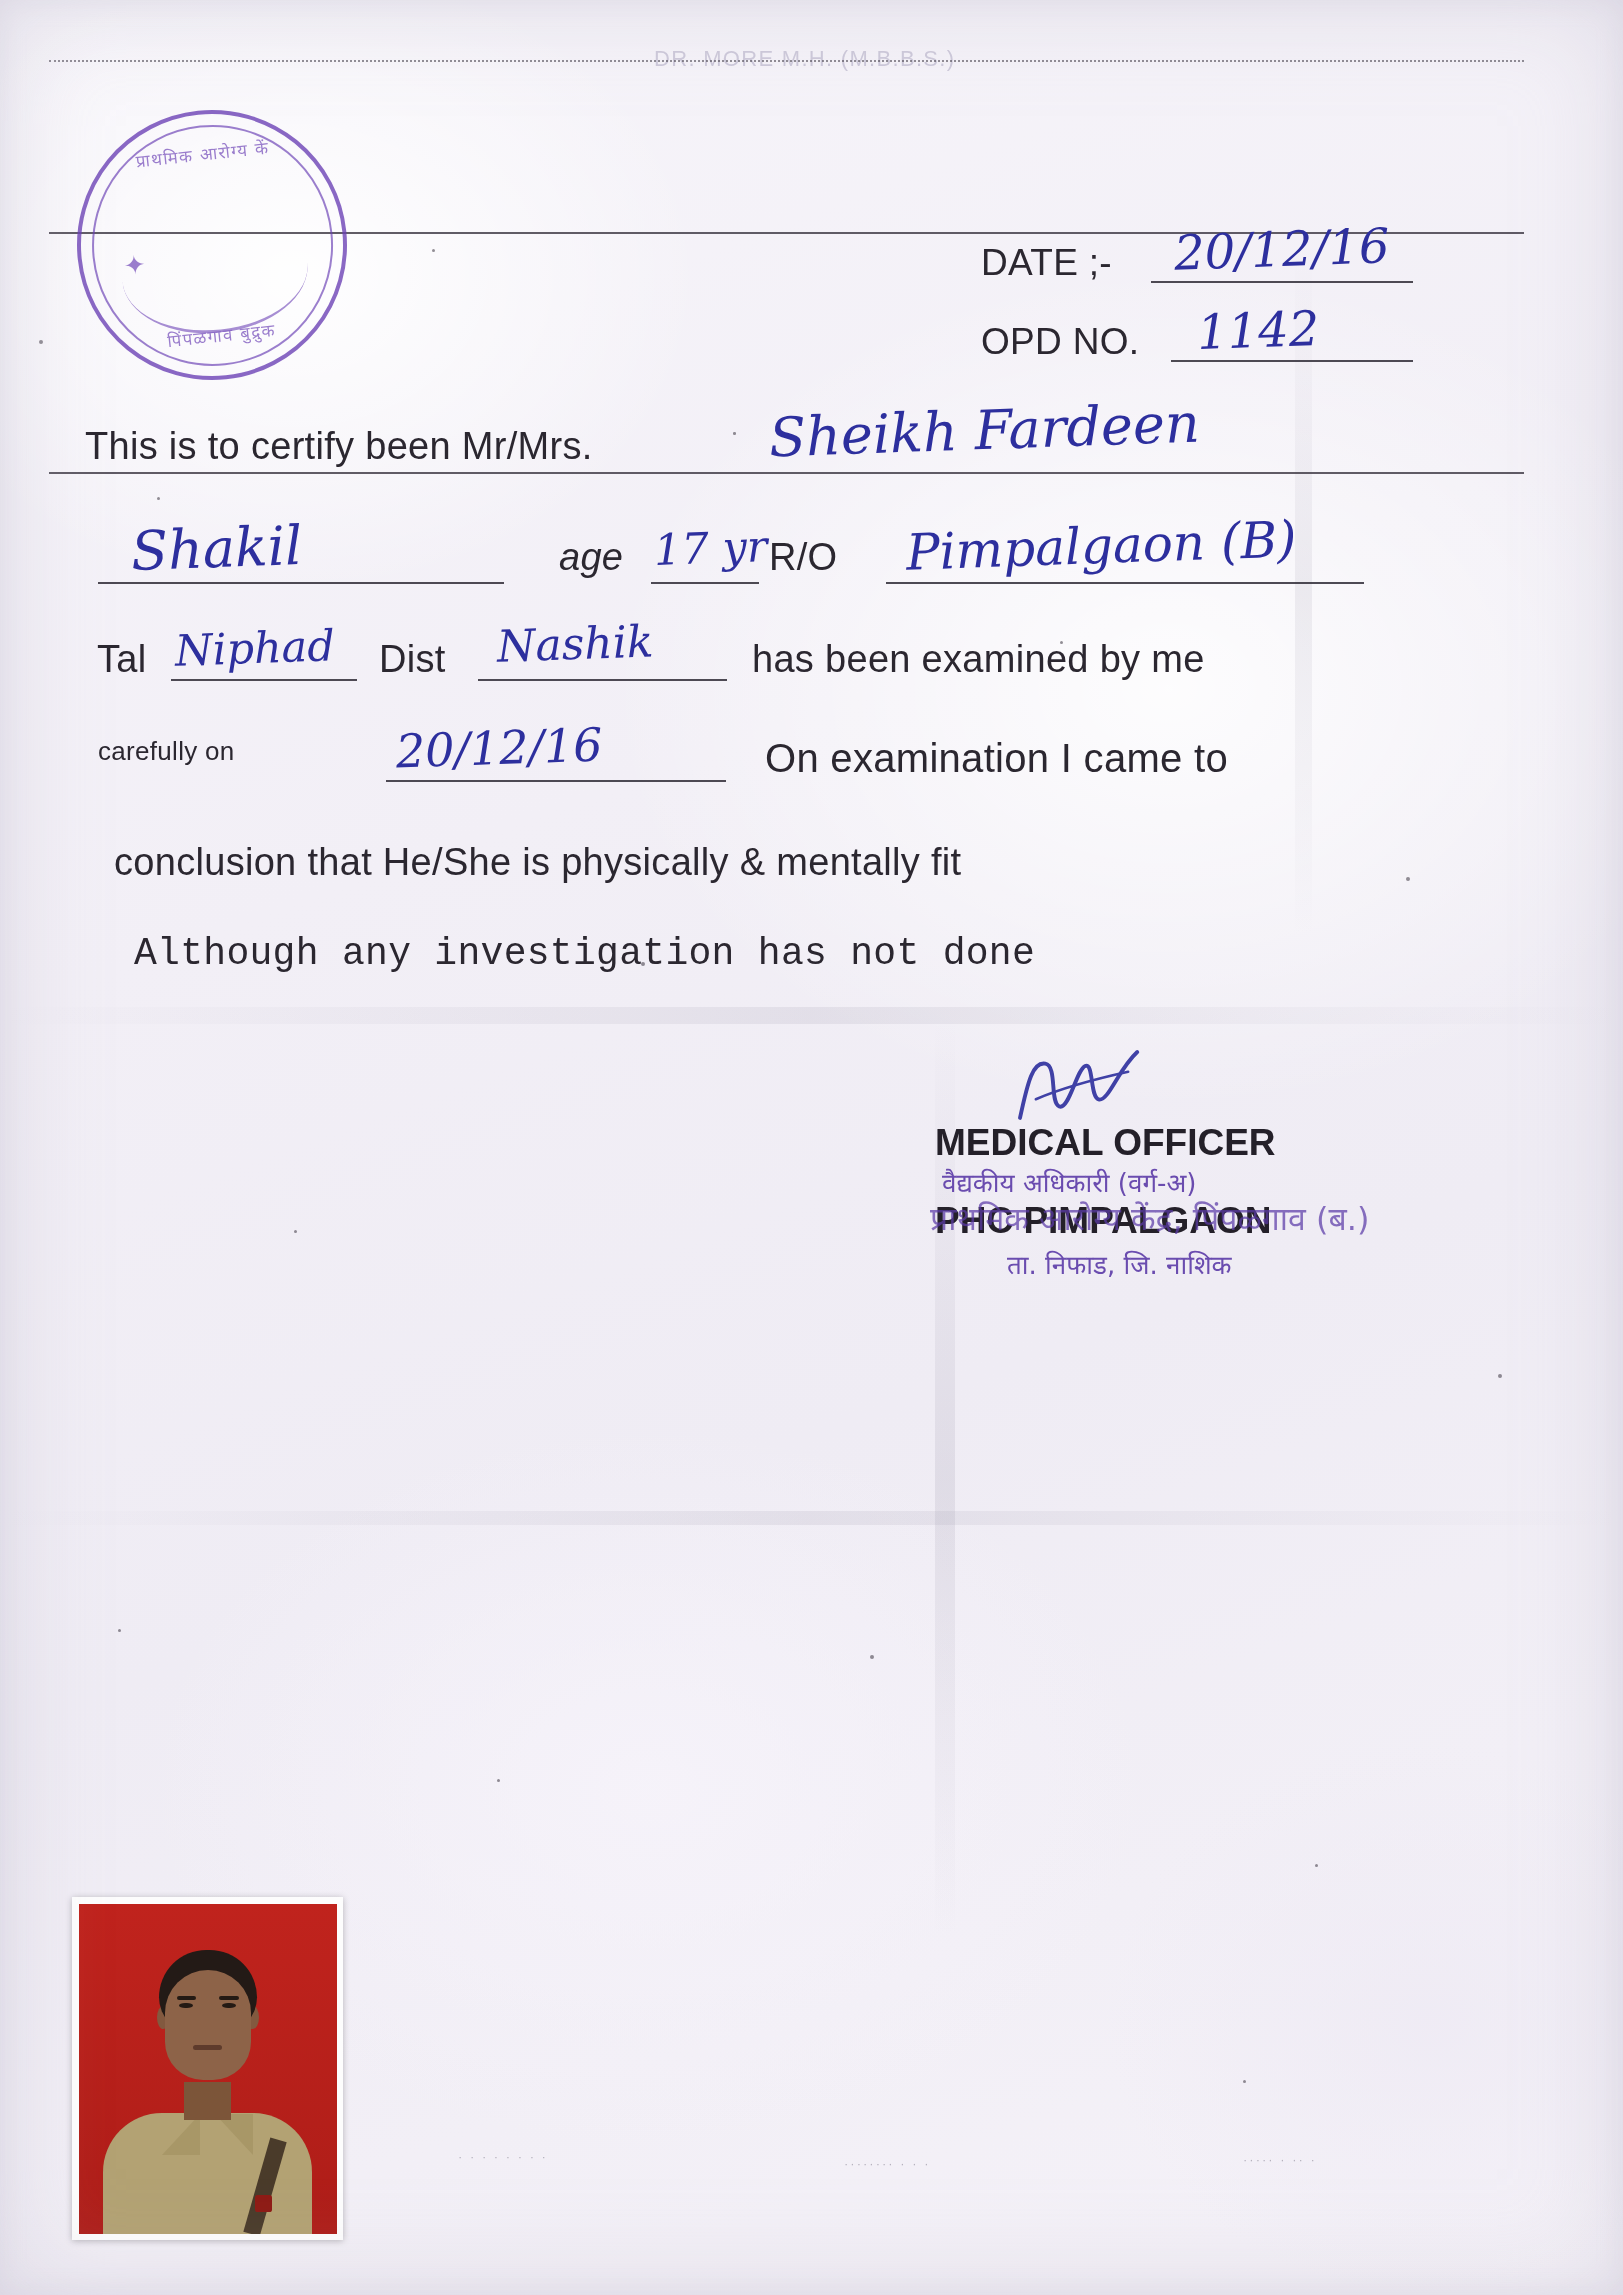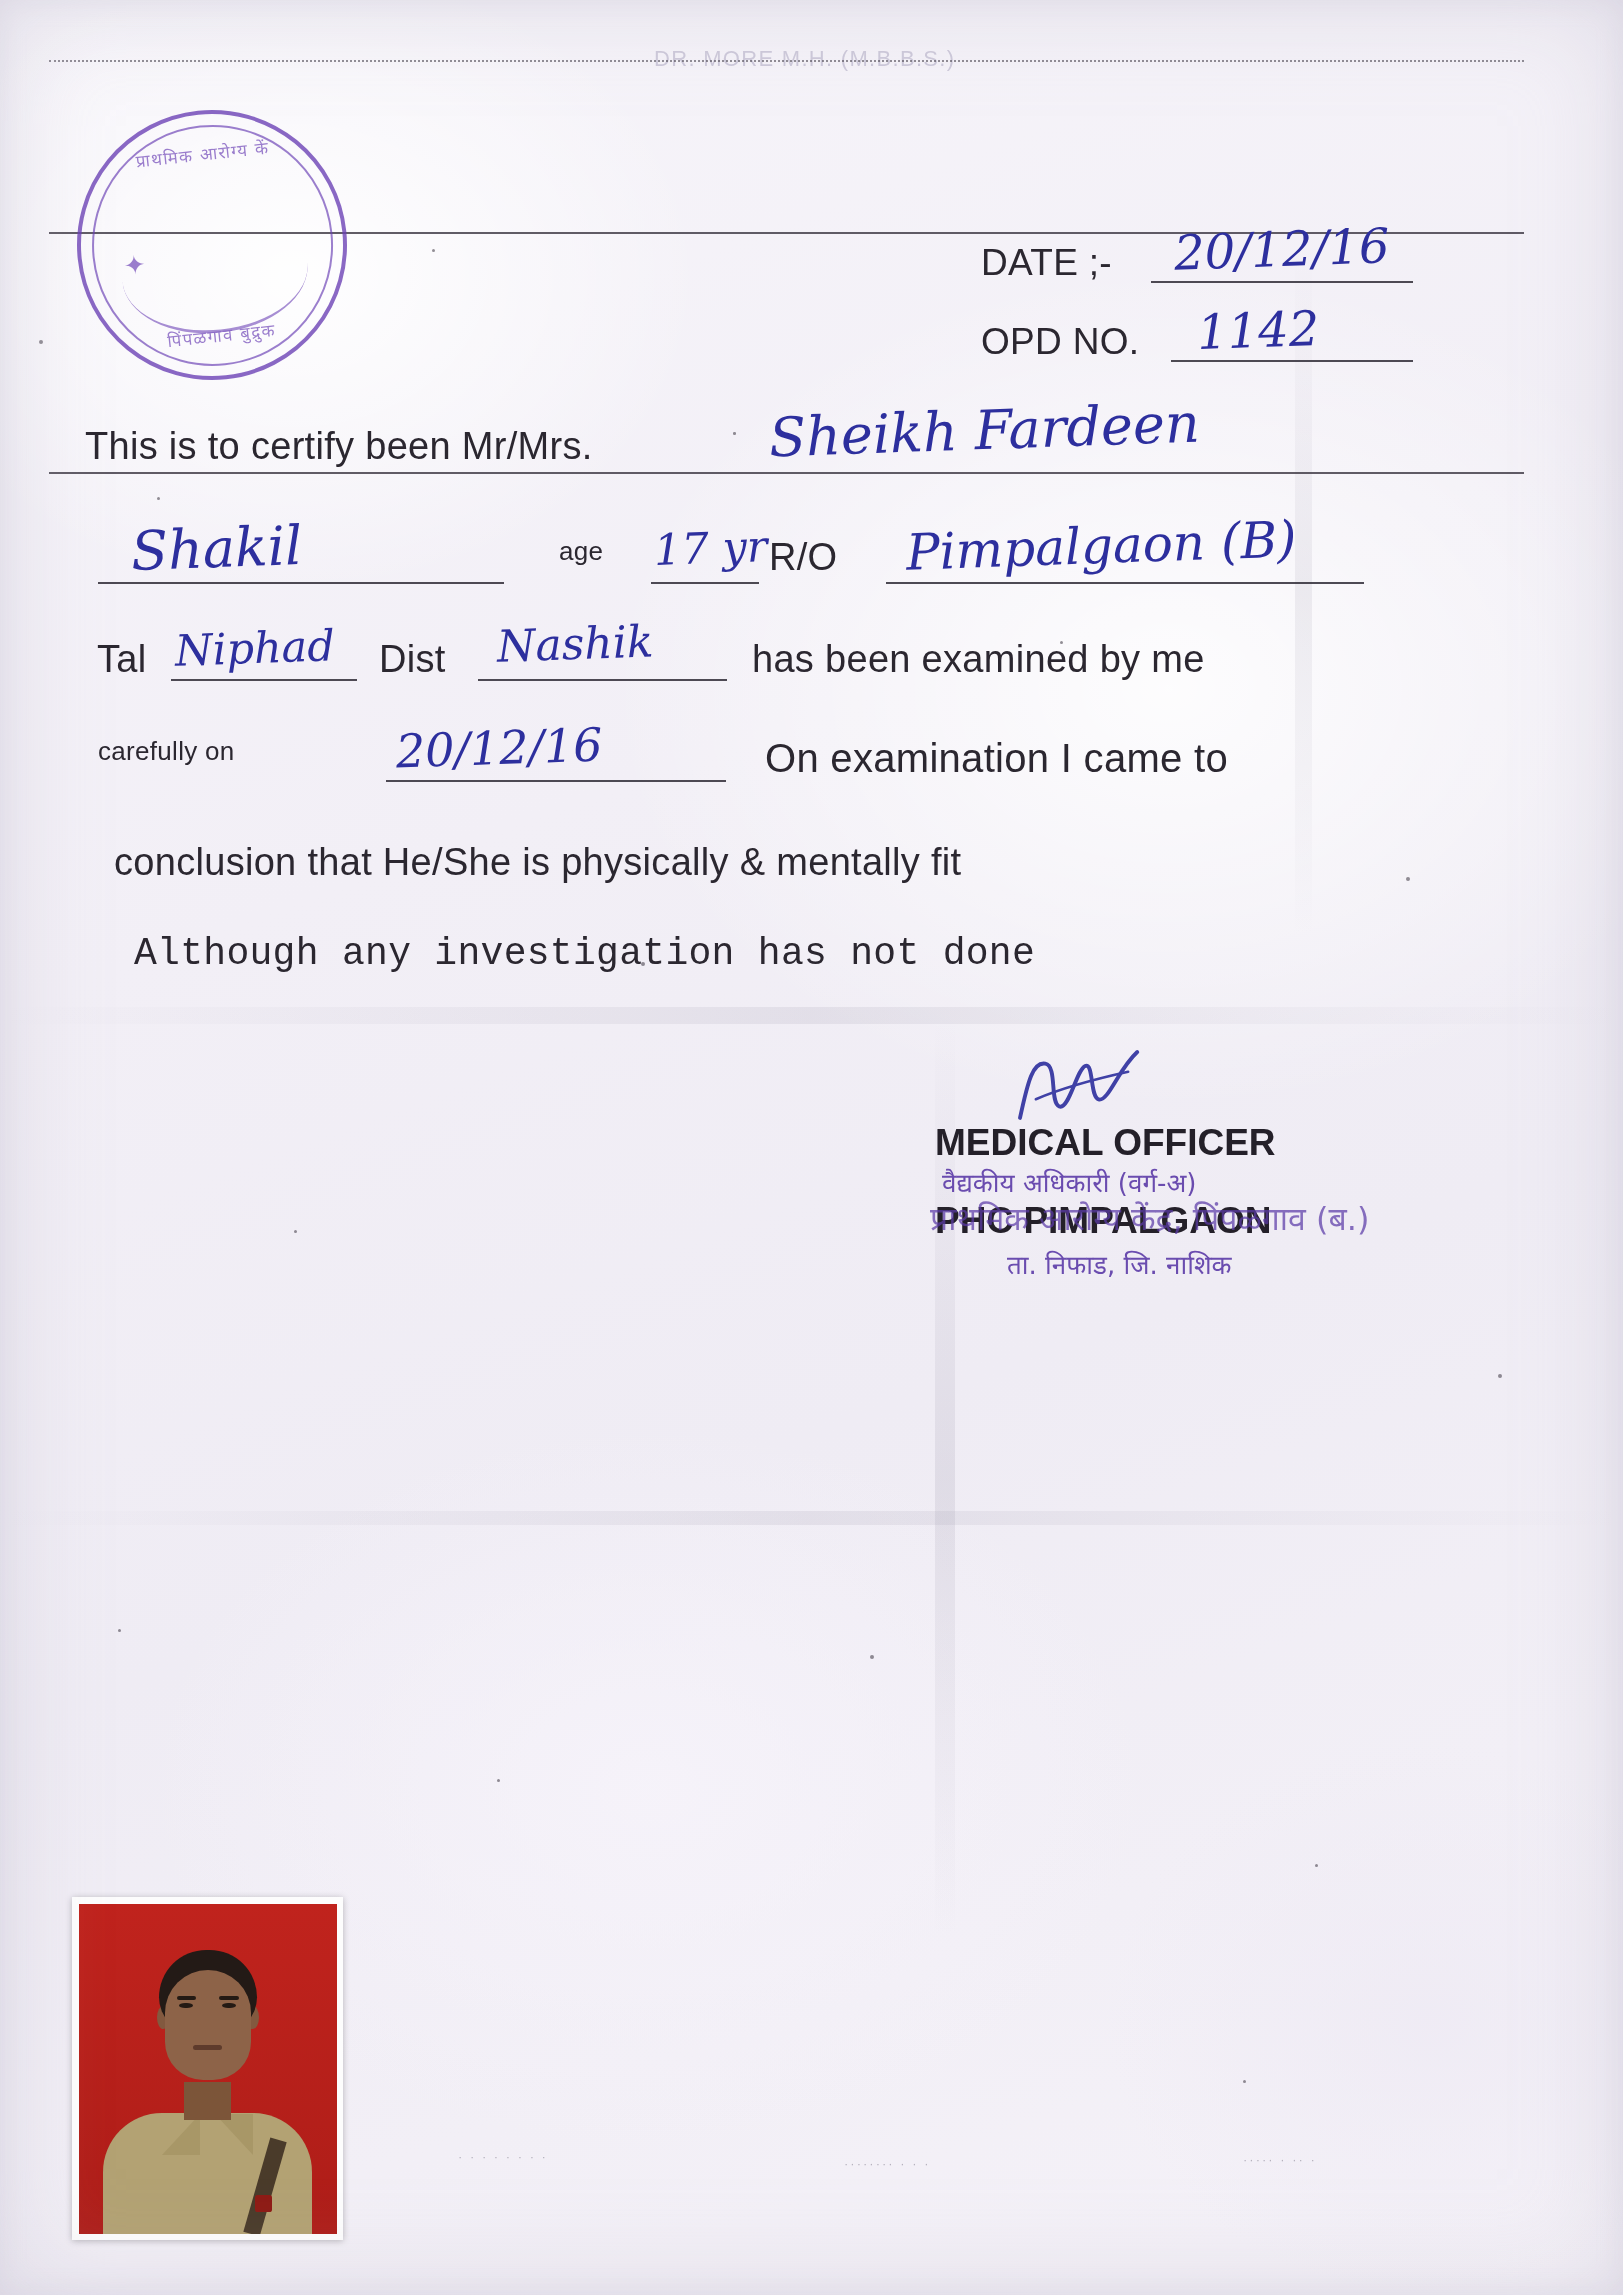--- a/index.html
+++ b/index.html
@@ -372,21 +372,21 @@
   <div class="hand" style="left:1197px; top:302px; font-size:48px;">1142</div>
   <div class="blank-line" style="left:1171px; top:360px; width:242px;"></div>
 
   <div class="printed" style="left:85px; top:425px; font-size:38px;">This is to certify been Mr/Mrs.</div>
   <div class="hand" style="left:769px; top:399px; font-size:54px;">Sheikh Fardeen</div>
   <div class="rule" style="left:49px; top:472px; width:1475px;"></div>
 
   <div class="hand" style="left:131px; top:517px; font-size:54px;">Shakil</div>
   <div class="blank-line" style="left:98px; top:582px; width:406px;"></div>
 
-  <div class="printed" style="left:559px; top:536px; font-size:26px;">age</div>
+  <div class="printed" style="left:559px; top:536px; font-size:38px;font-style:italic;">age</div>
   <div class="hand" style="left:654px; top:523px; font-size:43px;">17 yr</div>
   <div class="blank-line" style="left:651px; top:582px; width:108px;"></div>
 
   <div class="printed" style="left:769px; top:536px; font-size:38px;">R/O</div>
   <div class="hand" style="left:906px; top:517px; font-size:50px;">Pimpalgaon (B)</div>
   <div class="blank-line" style="left:886px; top:582px; width:478px;"></div>
 
   <div class="printed" style="left:97px; top:638px; font-size:38px;">Tal</div>
   <div class="hand" style="left:175px; top:623px; font-size:43px;">Niphad</div>
   <div class="blank-line" style="left:171px; top:679px; width:186px;"></div>

